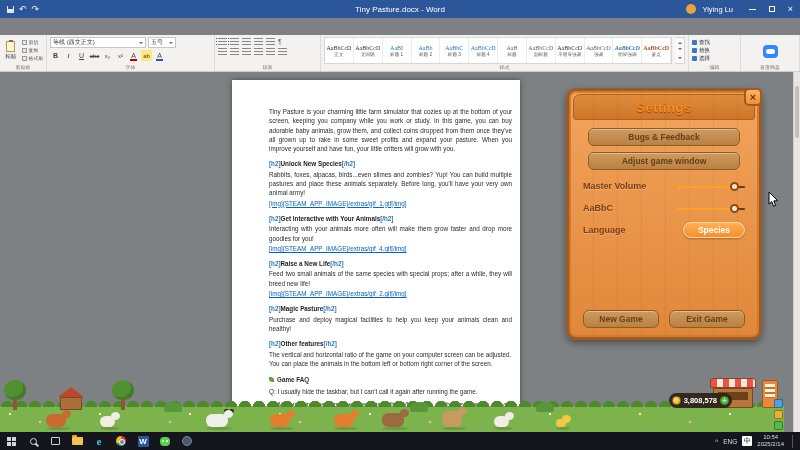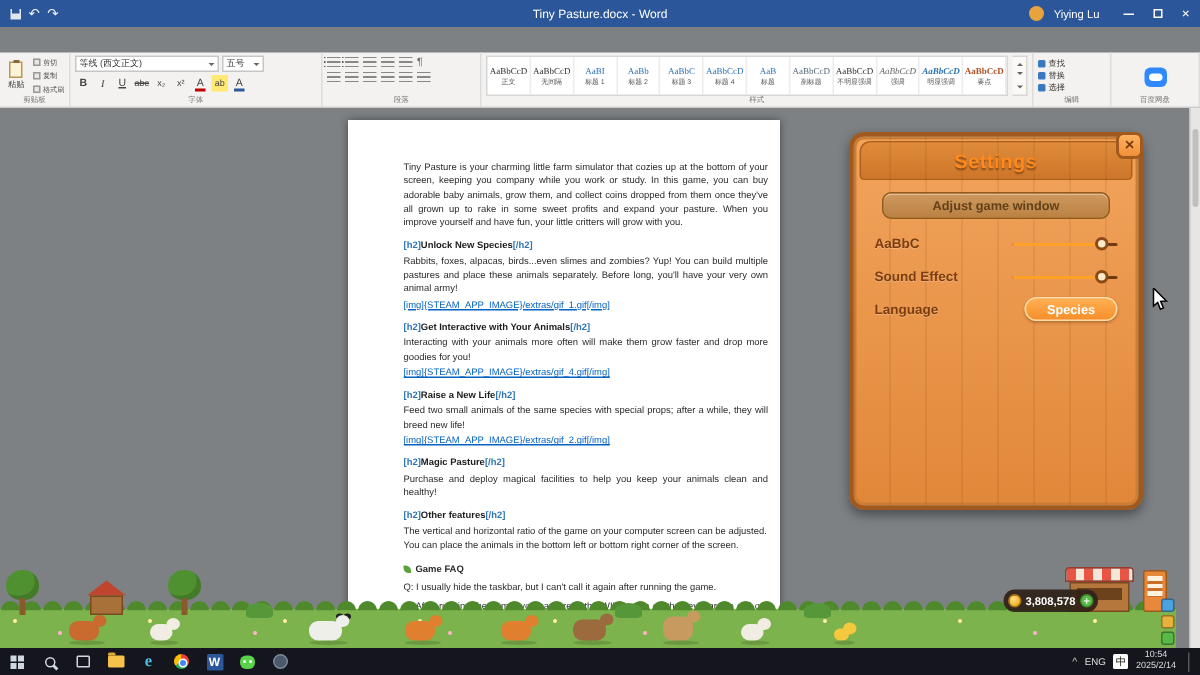--- a/index.html
+++ b/index.html
@@ -416,42 +416,47 @@
       <div class="vthumb"></div>
     </div>
   </div>
 
   <div class="settings">
     <div class="s-close">×</div>
     <div class="s-header">
       <span class="s-title">Settings</span>
     </div>
     <div class="s-body">
+      <div class="s-btn">Bugs &amp; Feedback</div>
       <div class="s-btn">Adjust game window</div>
       <div class="sliders">
+          <div class="s-row">
+            <span class="s-label">Master Volume</span>
+            <div class="slider">
+              <div class="track"></div>
+              <div class="fill" style="width: 85%;"></div>
+              <div class="knob" style="left: calc(85% - 5px);"></div>
+            </div>
+          </div>
           <div class="s-row">
             <span class="s-label">AaBbC</span>
             <div class="slider">
               <div class="track"></div>
               <div class="fill" style="width: 85%;"></div>
               <div class="knob" style="left: calc(85% - 5px);"></div>
             </div>
           </div>
-          <div class="s-row">
-            <span class="s-label">Sound Effect</span>
-            <div class="slider">
-              <div class="track"></div>
-              <div class="fill" style="width: 85%;"></div>
-              <div class="knob" style="left: calc(85% - 5px);"></div>
-            </div>
-          </div>
         </div>
       <div class="s-row">
         <span class="s-label">Language</span>
         <span class="lang-btn">Species</span>
+      </div>
+      <div class="s-bottom">
+        <div class="s-btn small">New Game</div>
+        <div class="s-btn small">Exit Game</div>
       </div>
     </div>
   </div>
 
   <div class="game">
     <div class="grass"></div>
     <div class="coins">
       <span class="coin"></span>
       <span class="num">3,808,578</span>
       <span class="plus">+</span>

